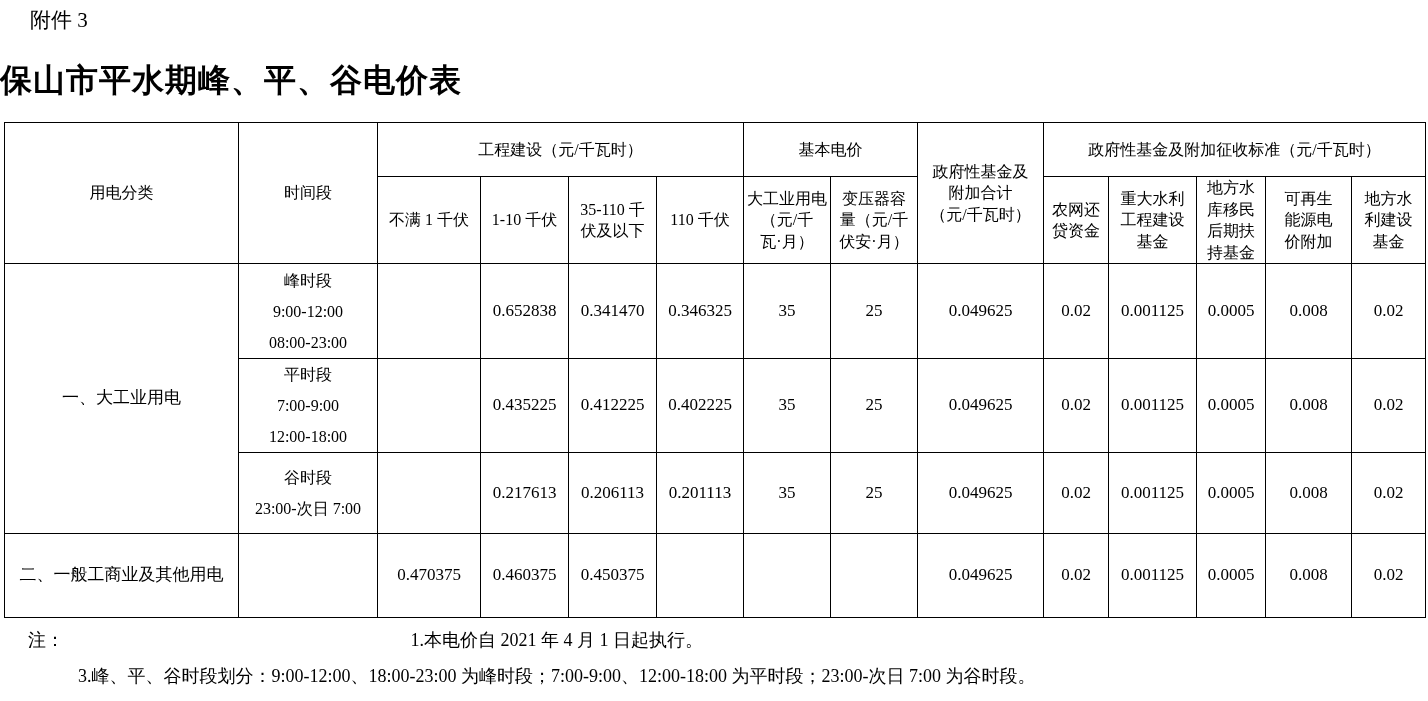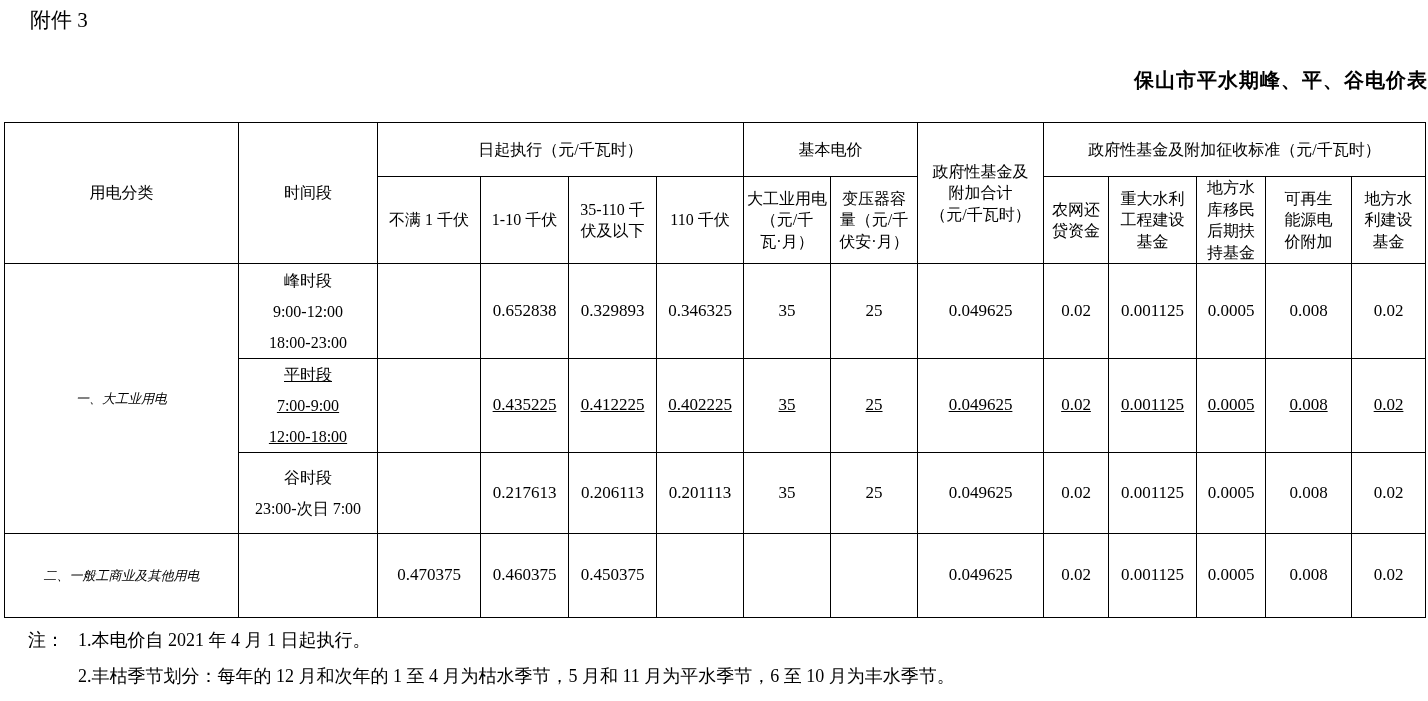--- a/index.html
+++ b/index.html
@@ -12,22 +12,22 @@
   }
   .doc { width: 1428px; height: 701px; position: relative; }
 
   .attachment {
     margin: 8px 0 0 30px;
     font-size: 21px;
     line-height: 24px;
   }
   .title {
     margin-top: 30px;
-    text-align: right;
-    font-size: 20px;
+    text-align: left;
+    font-size: 32px;
     font-weight: bold;
     line-height: 36px;
     letter-spacing: 1px;
   }
 
   table.price-table {
     table-layout: fixed;
     border-collapse: collapse;
     width: 1420px;
     margin: 24px 0 0 4px;
@@ -40,34 +40,34 @@
     padding: 0 2px;
     font-size: 16px;
     line-height: 1.35;
     overflow: hidden;
   }
   .price-table .hrow-a th { height: 54px; }
   .price-table .hrow-b th { height: 69px; }
   .price-table th.multiline { white-space: pre-line; margin-top: 32px; }
   .price-table td { font-size: 17px; }
   tr.row-peak td { height: 95px; }
-  tr.row-flat td { height: 92px; text-decoration: underline; }
+  tr.row-flat td { height: 92px; }
   tr.row-valley td { height: 81px; }
   tr.row-general td { height: 84px; }
   td.time-cell div { line-height: 31px; font-size: 16px; }
-  td.category-cell { font-size: 13px; font-style: italic; }
+  td.category-cell { font-size: 17px; }
 
   .notes {
     margin: 4px 0 0 28px;
     display: flex;
     align-items: flex-start;
     font-size: 18px;
   }
   .notes .note-label { line-height: 36px; margin-right: 14px; }
-  .notes .note-items div { line-height: 36px; white-space: nowrap; }
+  .notes .note-items div { line-height: 36px; white-space: nowrap; text-align: center; }
 </style>
 </head>
 <body>
 
 <div class="doc">
 
   <div class="attachment">附件 3</div>
 
   <div class="title">保山市平水期峰、平、谷电价表</div>
 
@@ -85,21 +85,21 @@
       <col style="width:65px">
         <col style="width:88px">
         <col style="width:69px">
       <col style="width:86px">
         <col style="width:74px">
     </colgroup>
     <tbody>
       <tr class="hrow-a">
         <th rowspan="2">用电分类</th>
         <th rowspan="2">时间段</th>
-        <th colspan="4">日起执行（元/千瓦时）</th>
+        <th colspan="4">工程建设（元/千瓦时）</th>
         <th colspan="2">基本电价</th>
         <th rowspan="2" class="multiline">政府性基金及
 附加合计
 （元/千瓦时）</th>
         <th colspan="5">政府性基金及附加征收标准（元/千瓦时）</th>
       </tr>
       <tr class="hrow-b">
         <th class="multiline">不满 1 千伏</th>
         <th class="multiline">1-10 千伏</th>
         <th class="multiline">35-110 千
@@ -126,25 +126,25 @@
         <th class="multiline">地方水
 利建设
 基金</th>
       </tr>
 
       <tr class="row-peak">
         <td rowspan="3" class="category-cell">一、大工业用电</td>
         <td class="time-cell">
           <div>峰时段</div>
           <div>9:00-12:00</div>
-          <div>18:00-23:00</div>
+          <div>08:00-23:00</div>
         </td>
         <td></td>
         <td>0.652838</td>
-        <td>0.329893</td>
+        <td>0.341470</td>
         <td>0.346325</td>
         <td>35</td>
         <td>25</td>
         <td>0.049625</td>
         <td>0.02</td>
         <td>0.001125</td>
         <td>0.0005</td>
         <td>0.008</td>
         <td>0.02</td>
       </tr>
@@ -204,18 +204,17 @@
         <td>0.008</td>
         <td>0.02</td>
       </tr>
     </tbody>
   </table>
 
   <div class="notes">
     <span class="note-label">注：</span>
     <div class="note-items">
       <div>1.本电价自 2021 年 4 月 1 日起执行。</div>
-      <div>2.丰枯季节划分：每年的 12 月和次年的 1 至 4 月为枯水季节，5 月和 11 月为平水季节，6 至 10 月为丰水季节。</div>
       <div>3.峰、平、谷时段划分：9:00-12:00、18:00-23:00 为峰时段；7:00-9:00、12:00-18:00 为平时段；23:00-次日 7:00 为谷时段。</div>
     </div>
   </div>
 
 </div>
 
 </body></html>

